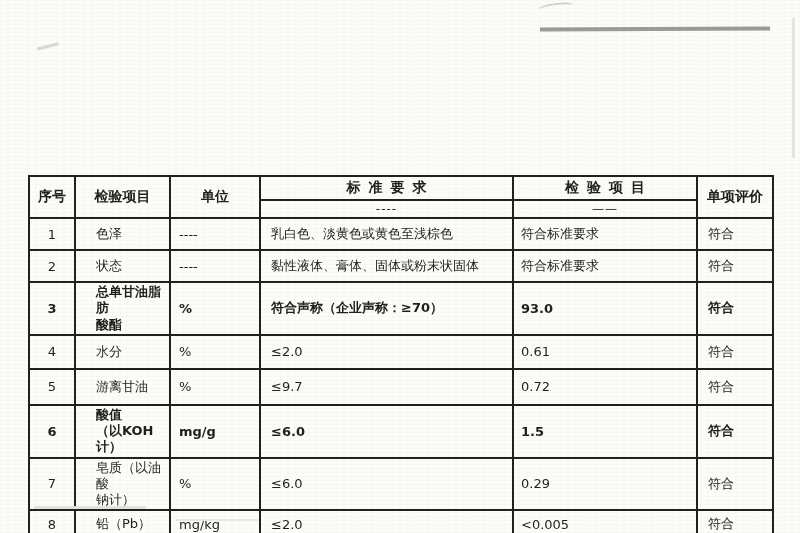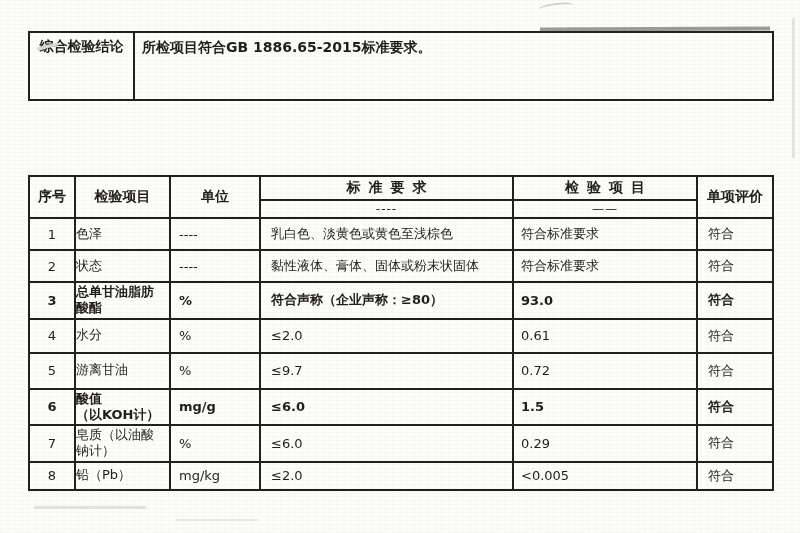--- a/index.html
+++ b/index.html
@@ -38,21 +38,21 @@
 
   
   .main-table{position:absolute;left:28px;top:175px;width:744px;}
   .main-table th{font-size:14px;font-weight:700;text-align:center;vertical-align:middle;}
   .main-table td{font-size:13px;font-weight:400;vertical-align:middle;}
   .hdr-row1{height:24px;}
   .hdr-row2{height:14px;}
   th.spread{letter-spacing:8px;text-indent:8px;}
   th.sub{font-weight:400;font-size:12px;letter-spacing:1px;color:#2a2925;}
   .cell-seq{text-align:center;}
-  .cell-item{padding-left:0;white-space:pre-line;line-height:1.25;}
+  .cell-item{padding-left:20px;white-space:pre-line;line-height:1.25;}
   .cell-unit{padding-left:8px;}
   .cell-standard{padding-left:10px;border-radius:14px;}
   .cell-result{padding-left:7px;}
   .cell-eval{padding-left:10px;}
   tr.emph td{font-weight:700;}
 
   
   .artifact{position:absolute;pointer-events:none;}
   .a-squiggle{left:538px;top:3px;width:36px;height:7px;border-top:2px solid #cfcec8;border-radius:60%;transform:rotate(-7deg);}
   .a-topsmudge{left:540px;top:27px;width:230px;height:4px;background:#3a3935;opacity:.5;transform:rotate(-.25deg);}
@@ -65,24 +65,20 @@
 <body>
 
 <div class="page">
 
   <table class="info-table">
     <colgroup>
         <col style="width:105px">
         <col style="width:639px">
       </colgroup>
     <tbody>
-    <tr class="row-conclusion">
-      <th>综合检验结论</th>
-      <td>所检项目符合GB 1886.65-2015标准要求。</td>
-    </tr>
   </tbody>
     </table>
 
 
   <table class="main-table">
     <colgroup>
       <col style="width:46px">
         <col style="width:95px">
         <col style="width:90px">
       <col style="width:253px">
@@ -118,21 +114,21 @@
         <td class="cell-unit">----</td>
         <td class="cell-standard">黏性液体、膏体、固体或粉末状固体</td>
         <td class="cell-result">符合标准要求</td>
         <td class="cell-eval">符合</td>
       </tr>
       <tr class="emph" style="height:32px">
         <td class="cell-seq">3</td>
         <td class="cell-item">总单甘油脂肪
 酸酯</td>
         <td class="cell-unit">%</td>
-        <td class="cell-standard">符合声称（企业声称：≥80）</td>
+        <td class="cell-standard">符合声称（企业声称：≥70）</td>
         <td class="cell-result">93.0</td>
         <td class="cell-eval">符合</td>
       </tr>
       <tr style="height:34px">
         <td class="cell-seq">4</td>
         <td class="cell-item">水分</td>
         <td class="cell-unit">%</td>
         <td class="cell-standard">≤2.0</td>
         <td class="cell-result">0.61</td>
         <td class="cell-eval">符合</td>

